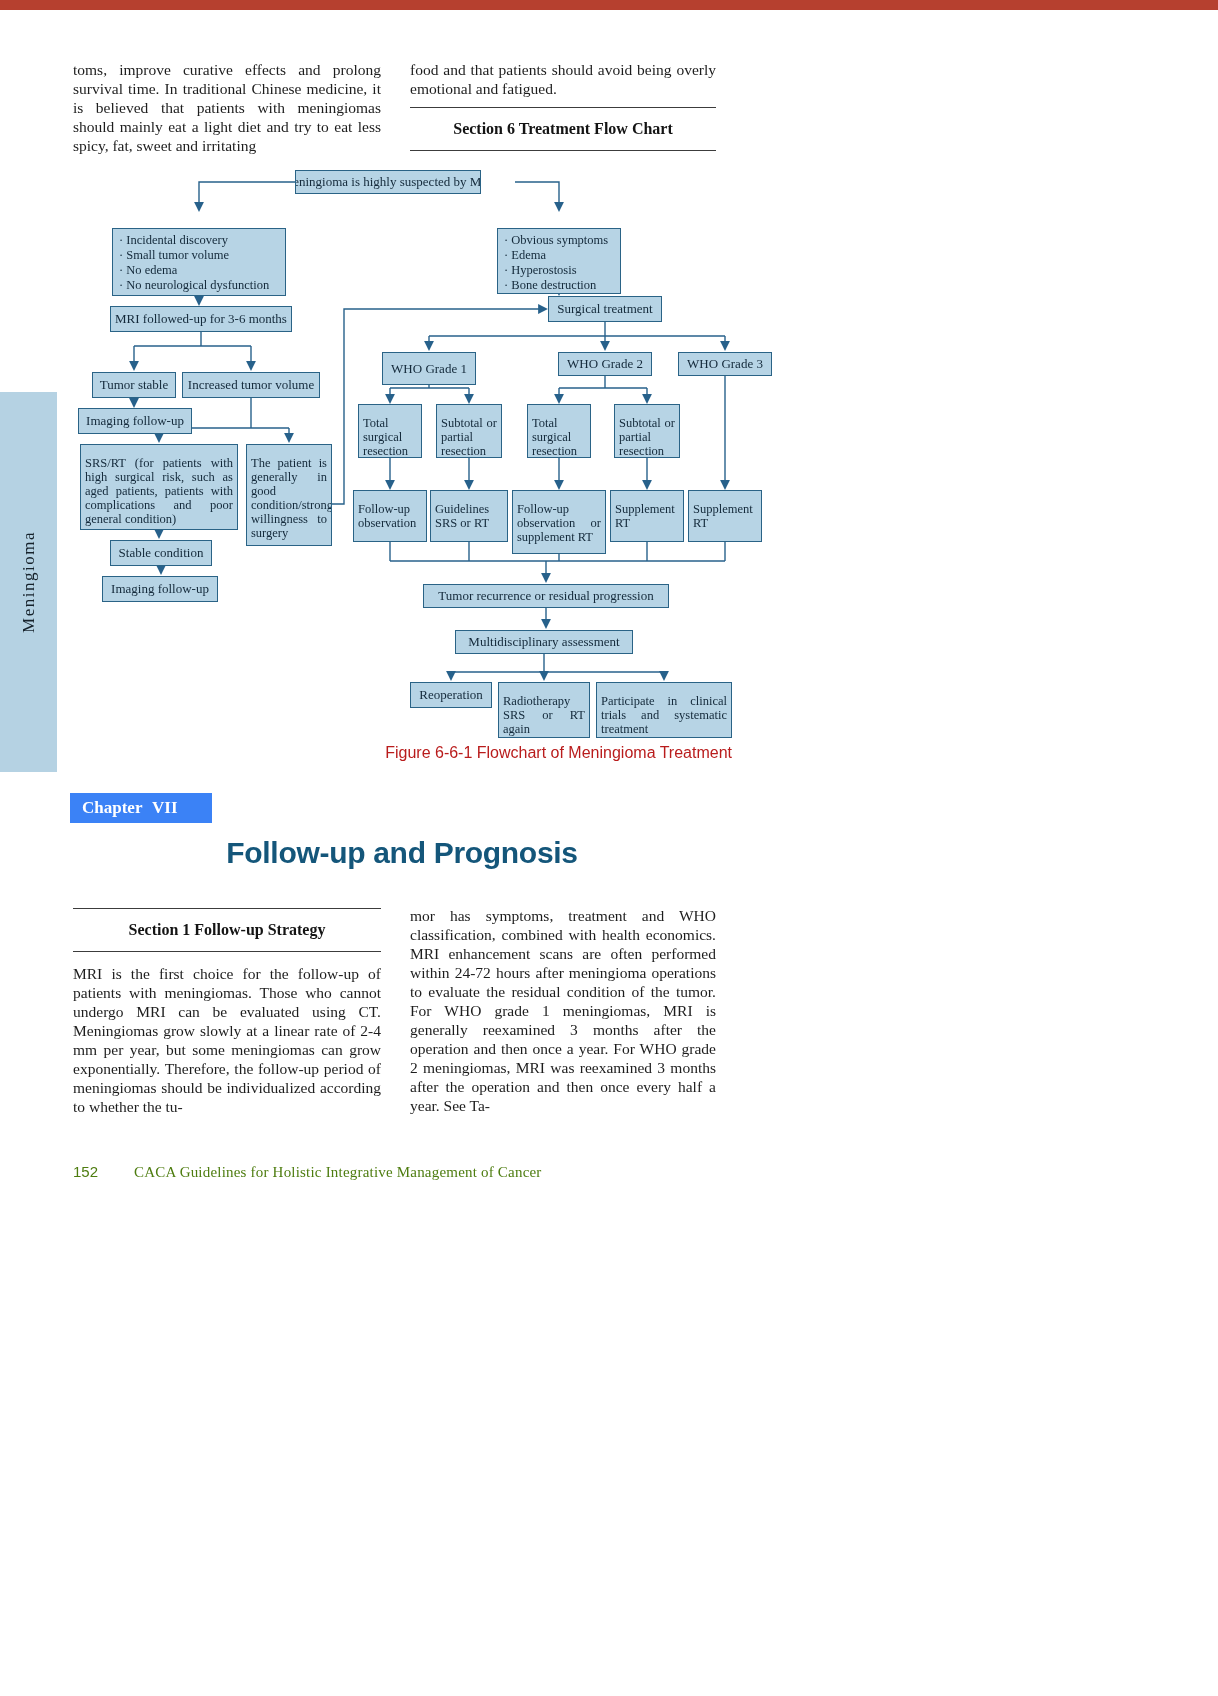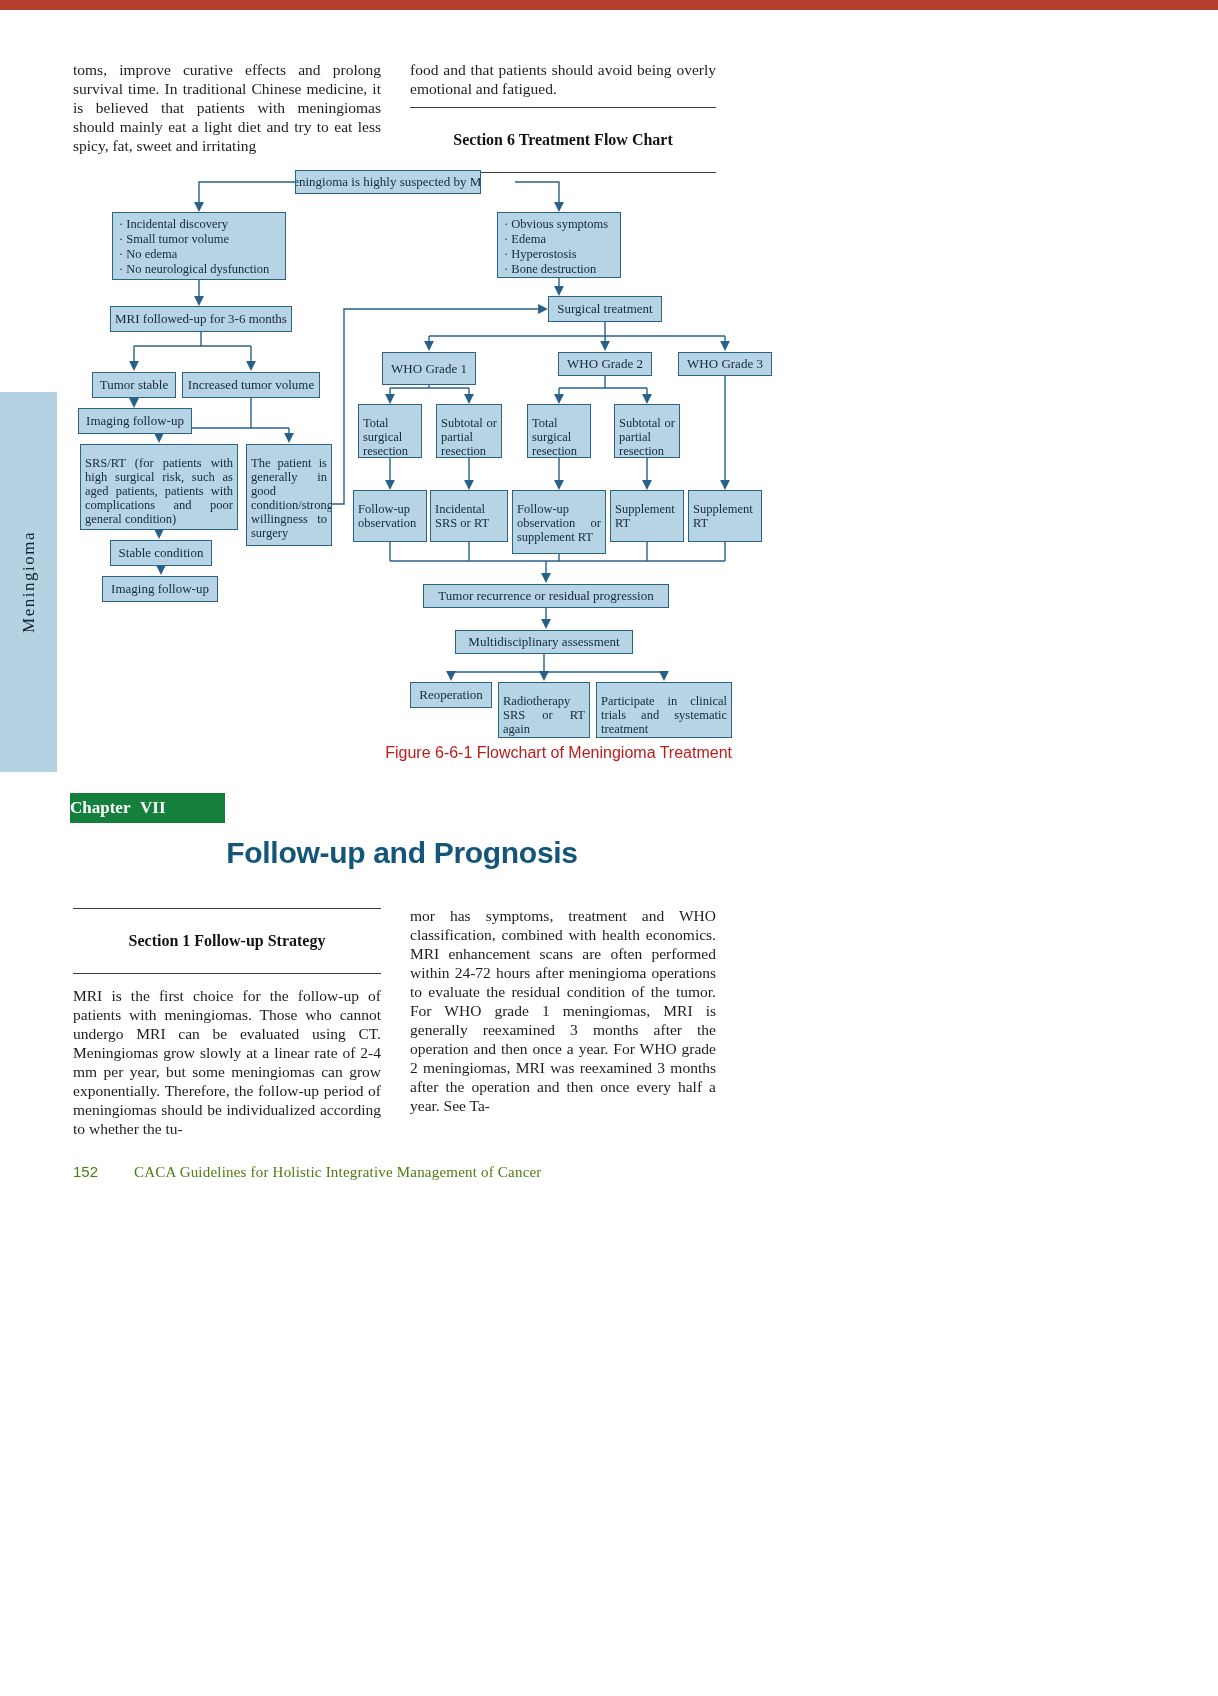--- a/index.html
+++ b/index.html
@@ -8,43 +8,43 @@
     font-family:"Liberation Serif", serif;color:#1c1c1c;
     -webkit-font-smoothing:antialiased;
   }
   .topbar{position:absolute;left:0;top:0;width:1218px;height:10px;background:#b6402f;}
   
   .col-par{font-size:15.5px;line-height:19px;text-align:justify;color:#1d1d1d;}
   #intro-left{position:absolute;left:73px;top:60px;width:308px;}
   #intro-right{position:absolute;left:410px;top:60px;width:306px;}
   .sec-head{
     border-top:1.4px solid #3c3c3c;border-bottom:1.4px solid #3c3c3c;
-    text-align:center;font-weight:bold;font-size:16px;padding:23px 2px;
+    text-align:center;font-weight:bold;font-size:16px;padding:12px 2px;
     color:#141414;
   }
   #intro-right .sec-head{margin-top:9px;}
   
   #flowchart{position:absolute;left:72px;top:160px;width:700px;height:600px;}
   #fc-lines{position:absolute;left:0;top:0;}
   .fc-box{
     position:absolute;box-sizing:border-box;background:#b7d4e5;
     border:1.3px solid #2a6386;color:#13293a;overflow:hidden;
   }
   .ctr{display:flex;align-items:center;justify-content:center;text-align:center;
        font-size:13px;white-space:nowrap;padding:0 2px;}
-  .bullets{font-size:12.5px;line-height:15px;white-space:pre-line;padding:4px 6px;text-align:left;}
+  .bullets{font-size:12.5px;line-height:15px;white-space:pre-line;padding:4px 6px;text-align:left;margin-top:16px;}
   .para{font-size:12.5px;line-height:14px;padding:11px 4px;text-align:justify;}
   .fc-caption{
     position:absolute;left:72px;top:744px;width:660px;text-align:right;
     font-family:"Liberation Sans", sans-serif;font-size:16px;color:#b91c1c;
   }
   
   #chapter-banner{
-    position:absolute;left:70px;top:793px;width:155px;height:30px;background:#15803d;
-    color:#ffffff;font-weight:bold;font-size:17px;line-height:30px;
+    position:absolute;left:70px;top:793px;width:142px;height:30px;background:#3b82f6;
+    color:#ffffff;font-weight:bold;font-size:17px;line-height:30px;padding-left:12px;
     box-sizing:border-box;word-spacing:6px;
   }
   #chapter-title{
     position:absolute;left:72px;top:836px;width:660px;text-align:center;
     font-family:"Liberation Sans", sans-serif;font-weight:bold;font-size:30px;
     letter-spacing:-0.3px;color:#14567a;
   }
   
   #sec1-left{position:absolute;left:73px;top:908px;width:308px;}
   #sec1-left .col-par{margin-top:12px;}
@@ -154,21 +154,21 @@
   <div class="fc-box ctr" style="left:38px;top:380px;width:102px;height:26px">Stable condition</div>
   <div class="fc-box ctr" style="left:30px;top:416px;width:116px;height:26px">Imaging follow-up</div>
   <div class="fc-box ctr" style="left:310px;top:192px;width:94px;height:33px">WHO Grade 1</div>
   <div class="fc-box ctr" style="left:486px;top:192px;width:94px;height:24px">WHO Grade 2</div>
   <div class="fc-box ctr" style="left:606px;top:192px;width:94px;height:24px">WHO Grade 3</div>
   <div class="fc-box para" style="left:286px;top:244px;width:64px;height:54px">Total surgical resection</div>
   <div class="fc-box para" style="left:364px;top:244px;width:66px;height:54px">Subtotal or partial resection</div>
   <div class="fc-box para" style="left:455px;top:244px;width:64px;height:54px">Total surgical resection</div>
   <div class="fc-box para" style="left:542px;top:244px;width:66px;height:54px">Subtotal or partial resection</div>
   <div class="fc-box para" style="left:281px;top:330px;width:74px;height:52px">Follow-up observation</div>
-  <div class="fc-box para" style="left:358px;top:330px;width:78px;height:52px">Incidental SRS or RT</div>
+  <div class="fc-box para" style="left:358px;top:330px;width:78px;height:52px">Guidelines SRS or RT</div>
   <div class="fc-box para" style="left:440px;top:330px;width:94px;height:64px">Follow-up observation or supplement RT</div>
   <div class="fc-box para" style="left:538px;top:330px;width:74px;height:52px">Supplement RT</div>
   <div class="fc-box para" style="left:616px;top:330px;width:74px;height:52px">Supplement RT</div>
   <div class="fc-box ctr" style="left:351px;top:424px;width:246px;height:24px">Tumor recurrence or residual progression</div>
   <div class="fc-box ctr" style="left:383px;top:470px;width:178px;height:24px">Multidisciplinary assessment</div>
   <div class="fc-box ctr" style="left:338px;top:522px;width:82px;height:26px">Reoperation</div>
   <div class="fc-box para" style="left:426px;top:522px;width:92px;height:56px">Radiotherapy SRS or RT again</div>
   <div class="fc-box para" style="left:524px;top:522px;width:136px;height:56px">Participate in clinical trials and systematic treatment</div>
 </div>
 

